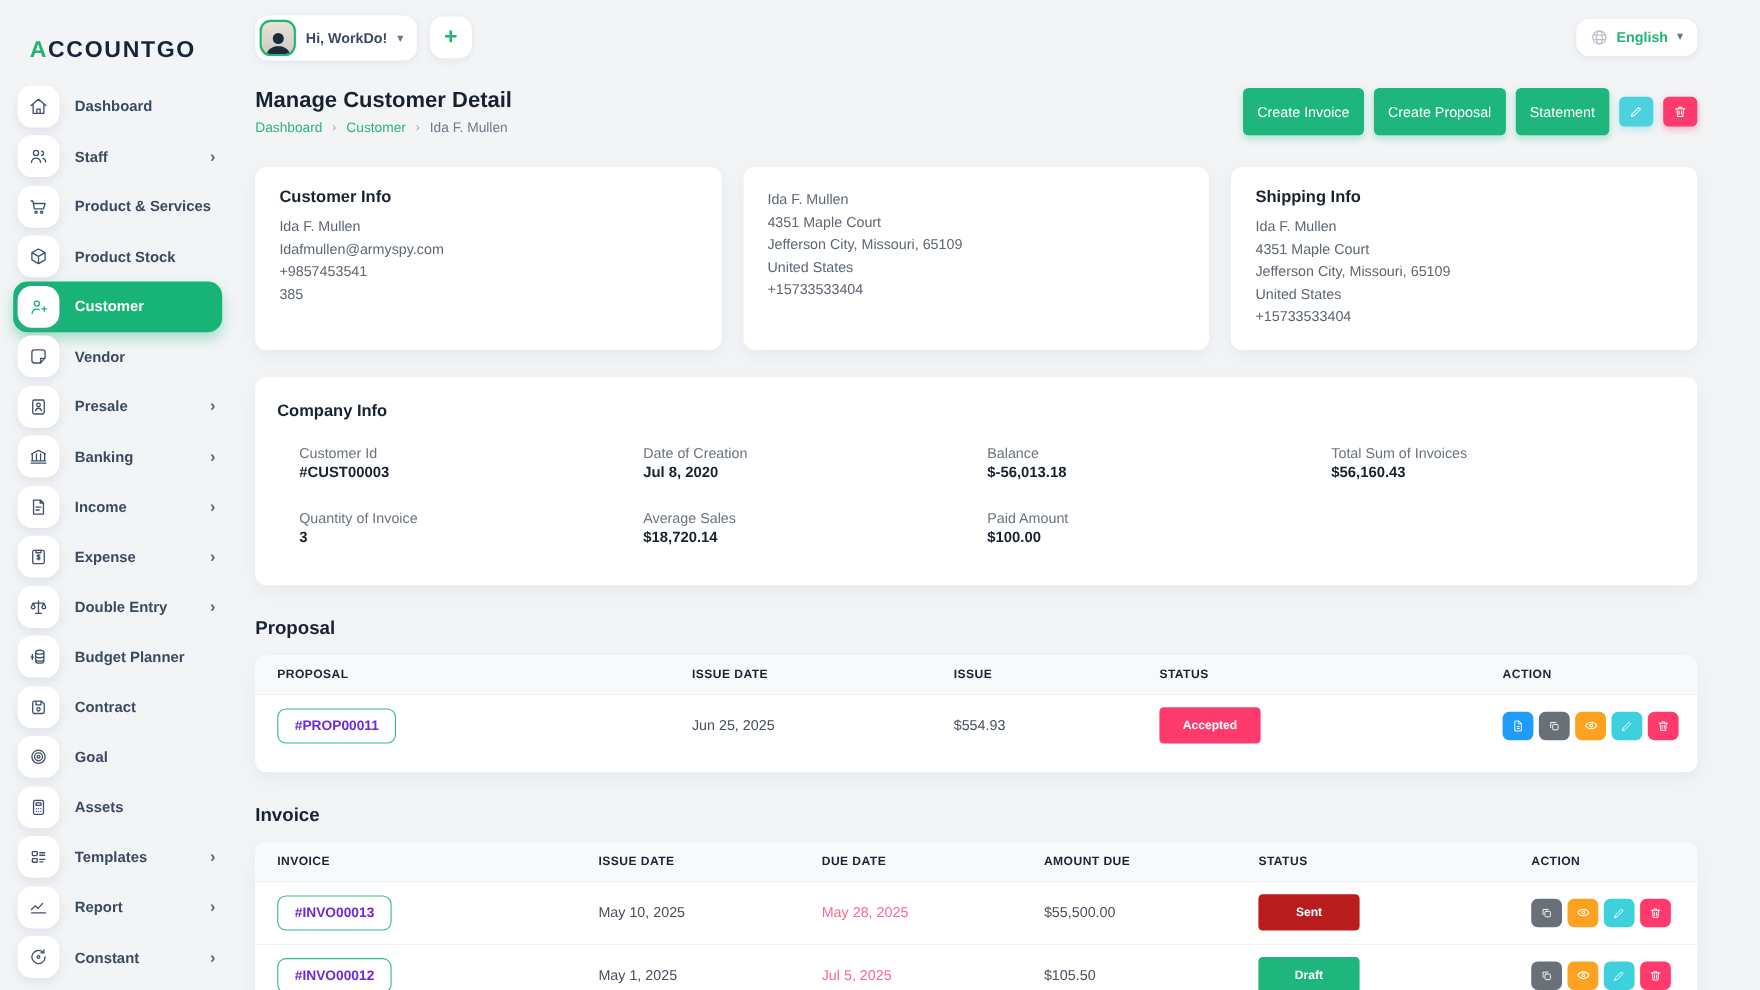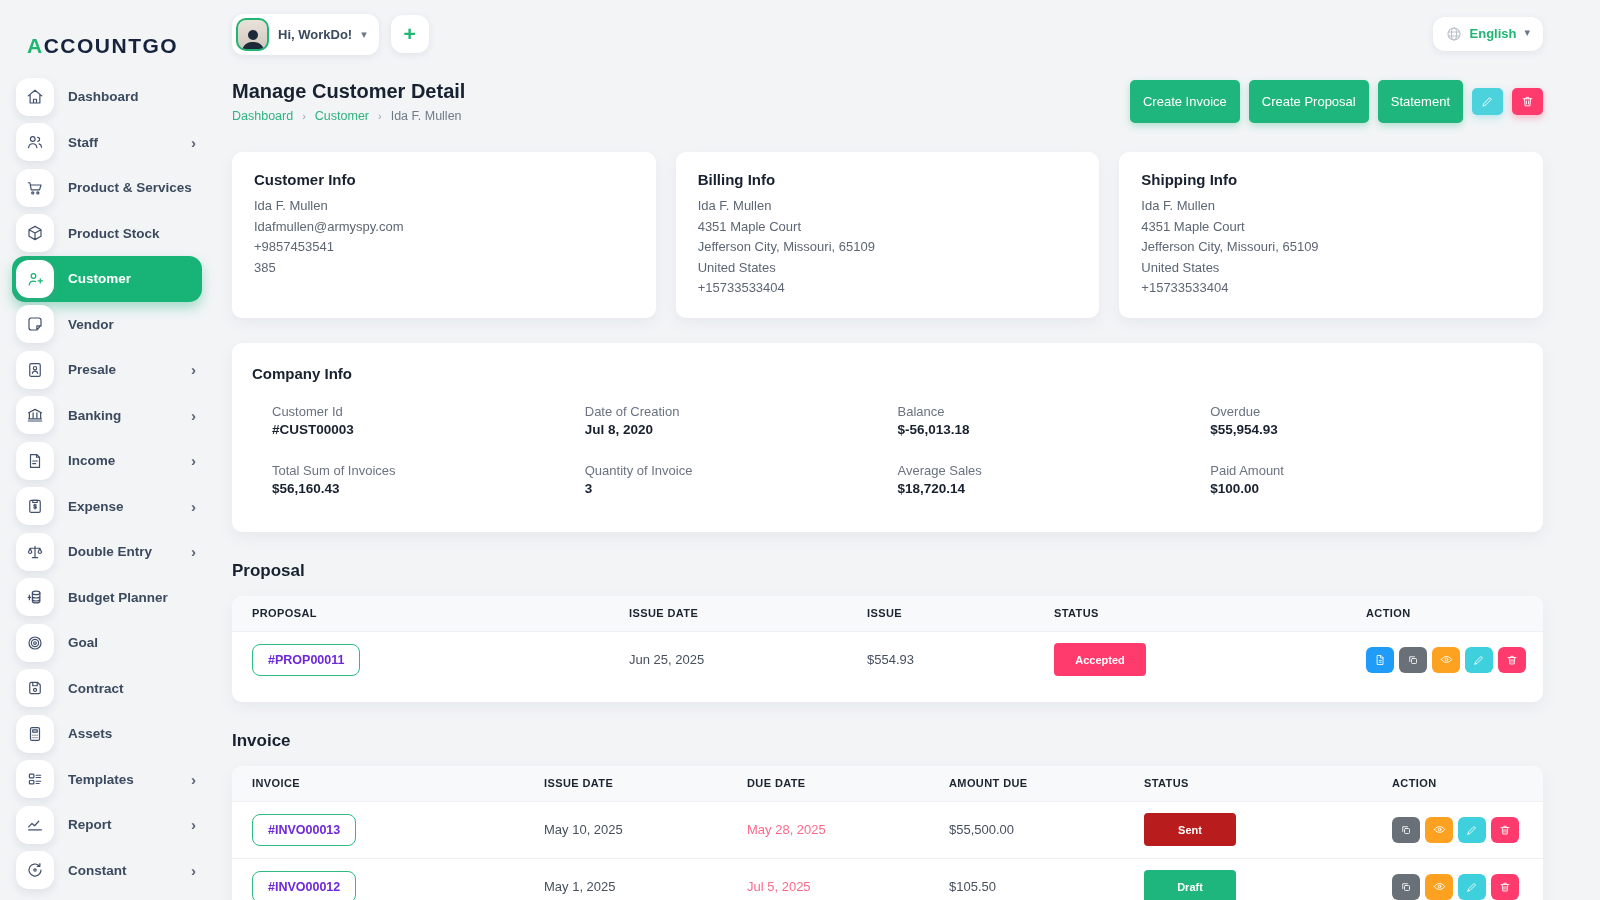--- a/index.html
+++ b/index.html
@@ -205,35 +205,35 @@
           <svg width="18" height="18" viewBox="0 0 24 24">
             <ellipse cx="13.5" cy="6.5" rx="5" ry="2.3"></ellipse>
             <path d="M8.5 6.5v11c0 1.3 2.2 2.3 5 2.3s5-1 5-2.3v-11M8.5 11c0 1.3 2.2 2.3 5 2.3s5-1 5-2.3M8.5 15c0 1.3 2.2 2.3 5 2.3s5-1 5-2.3M4.5 9.5v6M3 12.5h3"></path>
           </svg>
         </span>
       <span class="nav-label">Budget Planner</span>
     </div>
     <div class="nav-item">
       <span class="nav-icon">
           <svg width="18" height="18" viewBox="0 0 24 24">
+            <path d="M5 6.5a2 2 0 0 1 2-2h8.5L19 8v9.5a2 2 0 0 1-2 2H7a2 2 0 0 1-2-2zM9 4.5V9h6V4.5"></path>
+            <circle cx="12" cy="14.5" r="2"></circle>
+          </svg>
+        </span>
+      <span class="nav-label">Contract</span>
+    </div>
+    <div class="nav-item">
+      <span class="nav-icon">
+          <svg width="18" height="18" viewBox="0 0 24 24">
             <circle cx="12" cy="12" r="8"></circle>
             <circle cx="12" cy="12" r="4.8"></circle>
             <circle cx="12" cy="12" r="1.7"></circle>
           </svg>
         </span>
       <span class="nav-label">Goal</span>
-    </div>
-    <div class="nav-item">
-      <span class="nav-icon">
-          <svg width="18" height="18" viewBox="0 0 24 24">
-            <path d="M5 6.5a2 2 0 0 1 2-2h8.5L19 8v9.5a2 2 0 0 1-2 2H7a2 2 0 0 1-2-2zM9 4.5V9h6V4.5"></path>
-            <circle cx="12" cy="14.5" r="2"></circle>
-          </svg>
-        </span>
-      <span class="nav-label">Contract</span>
     </div>
     <div class="nav-item">
       <span class="nav-icon">
           <svg width="18" height="18" viewBox="0 0 24 24">
             <rect x="6" y="3.5" width="12" height="17" rx="2"></rect>
             <rect x="9" y="6.5" width="6" height="3"></rect>
             <path d="M9.3 13.5h.1M12 13.5h.1M14.7 13.5h.1M9.3 16.8h.1M12 16.8h.1M14.7 16.8h.1"></path>
           </svg>
         </span>
       <span class="nav-label">Assets</span>
@@ -333,21 +333,20 @@
 
   <div class="info-row">
     <div class="card info-card">
       <div class="card-title">Customer Info</div>
       <div class="info-line">Ida F. Mullen</div>
       <div class="info-line">Idafmullen@armyspy.com</div>
       <div class="info-line">+9857453541</div>
       <div class="info-line">385</div>
     </div>
     <div class="card info-card">
-      <div class="card-title">Billing Info</div>
       <div class="info-line">Ida F. Mullen</div>
       <div class="info-line">4351 Maple Court</div>
       <div class="info-line">Jefferson City, Missouri, 65109</div>
       <div class="info-line">United States</div>
       <div class="info-line">+15733533404</div>
     </div>
     <div class="card info-card">
       <div class="card-title">Shipping Info</div>
       <div class="info-line">Ida F. Mullen</div>
       <div class="info-line">4351 Maple Court</div>
@@ -364,24 +363,20 @@
           <div class="field-label">Customer Id</div>
           <div class="field-value">#CUST00003</div>
         </div>
       <div>
           <div class="field-label">Date of Creation</div>
           <div class="field-value">Jul 8, 2020</div>
         </div>
       <div>
           <div class="field-label">Balance</div>
           <div class="field-value">$-56,013.18</div>
-        </div>
-      <div>
-          <div class="field-label">Overdue</div>
-          <div class="field-value">$55,954.93</div>
         </div>
       <div>
           <div class="field-label">Total Sum of Invoices</div>
           <div class="field-value">$56,160.43</div>
         </div>
       <div>
           <div class="field-label">Quantity of Invoice</div>
           <div class="field-value">3</div>
         </div>
       <div>

